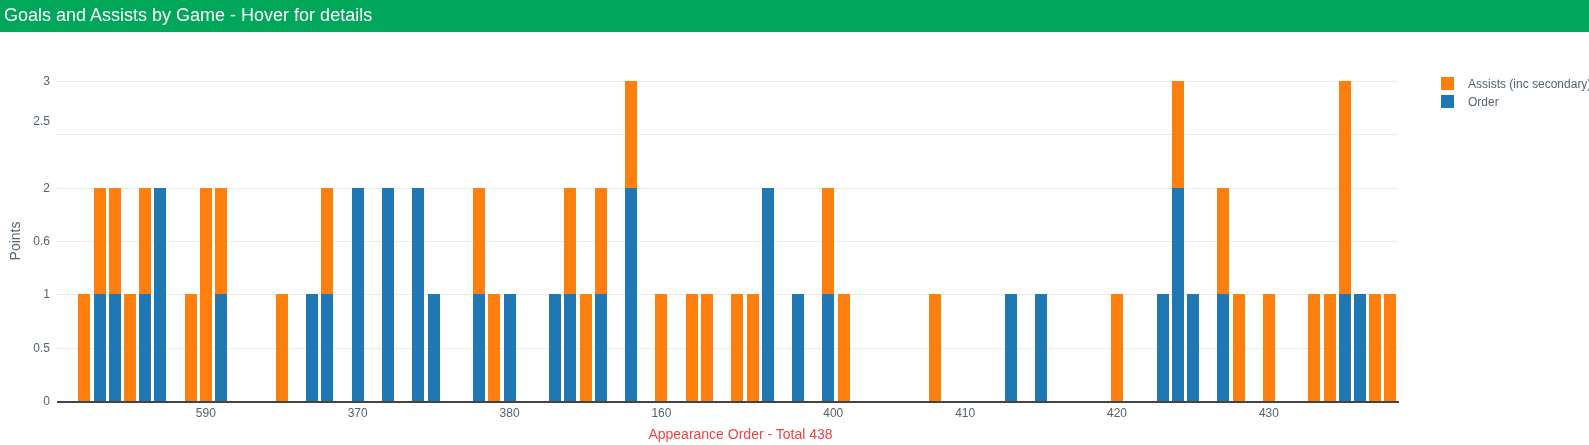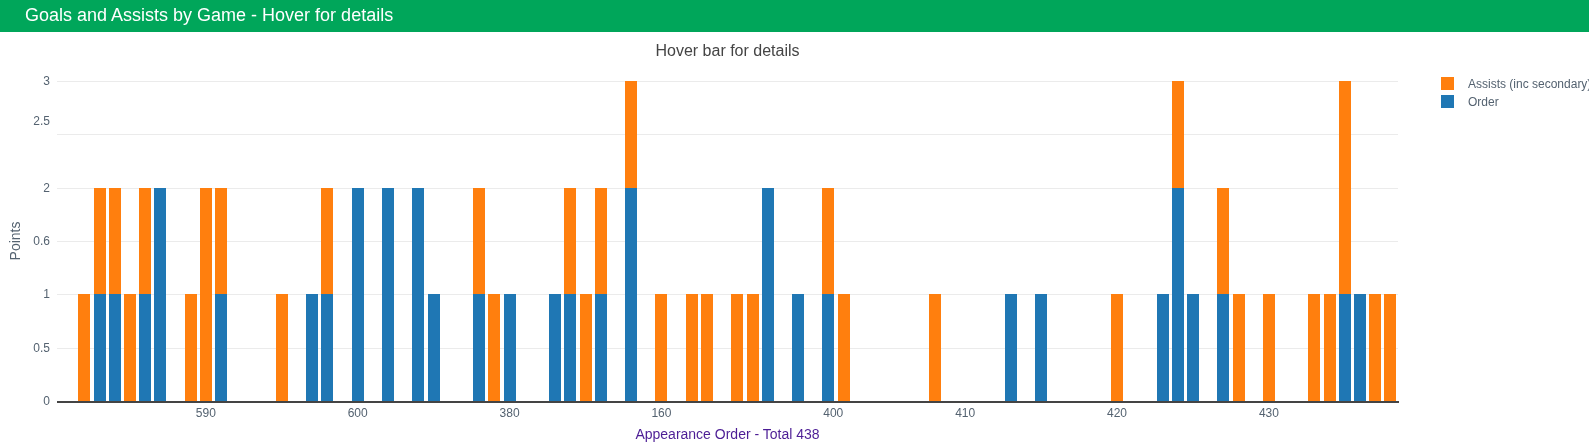--- a/index.html
+++ b/index.html
@@ -1,42 +1,41 @@
 <!DOCTYPE html>
 <html><head>
 <meta charset="utf-8">
 <style>
   html,body{margin:0;padding:0;background:#fff;}
   body{font-family:"Liberation Sans","DejaVu Sans",sans-serif;width:1589px;height:445px;overflow:hidden;position:relative;}
   .app-header{position:absolute;left:0;top:0;width:1589px;height:44px;background:#00a65a;color:#fff;
-    font-size:18px;line-height:31px;padding-left:25px;box-sizing:border-box;white-space:nowrap;}
+    font-size:18px;line-height:31px;padding-left:4px;box-sizing:border-box;white-space:nowrap;}
   .chart-wrap{position:absolute;left:0;top:32px;width:1589px;height:413px;background:#fff;overflow:hidden;}
   .chart-title{position:absolute;left:57px;top:10px;width:1341px;text-align:center;font-size:16px;color:#444;}
   .gridline{position:absolute;left:57px;width:1341px;height:1px;background:#ebebeb;}
   .x-axis-line{position:absolute;left:57px;top:369px;width:1342px;height:2px;background:#444;}
   .ytick{position:absolute;left:8px;width:42px;text-align:right;font-size:12px;color:#546270;line-height:16px;}
   .xtick{position:absolute;width:60px;text-align:center;font-size:12px;color:#546270;top:374px;}
-  .x-axis-title{position:absolute;left:57px;top:394px;width:1341px;text-align:center;font-size:14px;color:#4c1d95;}
+  .x-axis-title{position:absolute;left:70px;top:394px;width:1341px;text-align:center;font-size:14px;color:#ef4444;}
   .y-axis-title{position:absolute;left:15px;top:209px;transform:translate(-50%,-50%) rotate(-90deg);
     font-size:14px;color:#546270;white-space:nowrap;}
   .bar-seg{position:absolute;width:12px;}
   .legend{position:absolute;left:1441px;top:45px;width:160px;}
   .legend-item{display:flex;align-items:center;height:13px;margin-bottom:5px;cursor:pointer;}
   .swatch{width:13px;height:13px;flex:0 0 13px;margin-right:14px;}
   .legend-label{font-size:12px;color:#546270;white-space:nowrap;}
 </style>
 </head>
 <body>
 
 <div class="app-header" style="background: rgb(0, 166, 90);">
   <span>Goals and Assists by Game - Hover for details</span>
 </div>
 
 <div class="chart-wrap">
-  <div class="chart-title">Hover bar for details</div>
 
   <div id="plot-area">
       <div class="gridline" style="top: 315.667px;"></div>
       <div class="gridline" style="top: 262.333px;"></div>
       <div class="gridline" style="top: 209px;"></div>
       <div class="gridline" style="top: 155.667px;"></div>
       <div class="gridline" style="top: 102.333px;"></div>
       <div class="gridline" style="top: 49px;"></div>
       <div class="bar-seg" style="left: 78.3364px; top: 262.333px; height: 106.667px; background: rgb(255, 127, 14);"></div>
       <div class="bar-seg" style="left: 93.5232px; top: 262.333px; height: 106.667px; background: rgb(31, 119, 180);"></div>
@@ -117,20 +116,20 @@
     </div>
   </div>
 <div class="ytick" style="top: 361px;">0</div>
     <div class="ytick" style="top: 307.667px;">0.5</div>
     <div class="ytick" style="top: 254.333px;">1</div>
     <div class="ytick" style="top: 201px;">0.6</div>
     <div class="ytick" style="top: 147.667px;">2</div>
     <div class="ytick" style="top: 81px;">2.5</div>
     <div class="ytick" style="top: 41px;">3</div>
     <div class="xtick" style="left: 175.831px;">590</div>
-    <div class="xtick" style="left: 327.7px;">600</div>
+    <div class="xtick" style="left: 327.7px;">370</div>
     <div class="xtick" style="left: 479.569px;">380</div>
     <div class="xtick" style="left: 631.437px;">160</div>
     <div class="xtick" style="left: 783.306px; text-align: right;">400</div>
     <div class="xtick" style="left: 935.174px;">410</div>
     <div class="xtick" style="left: 1087.04px;">420</div>
     <div class="xtick" style="left: 1238.91px;">430</div>
   </div>
 
 </body></html>

